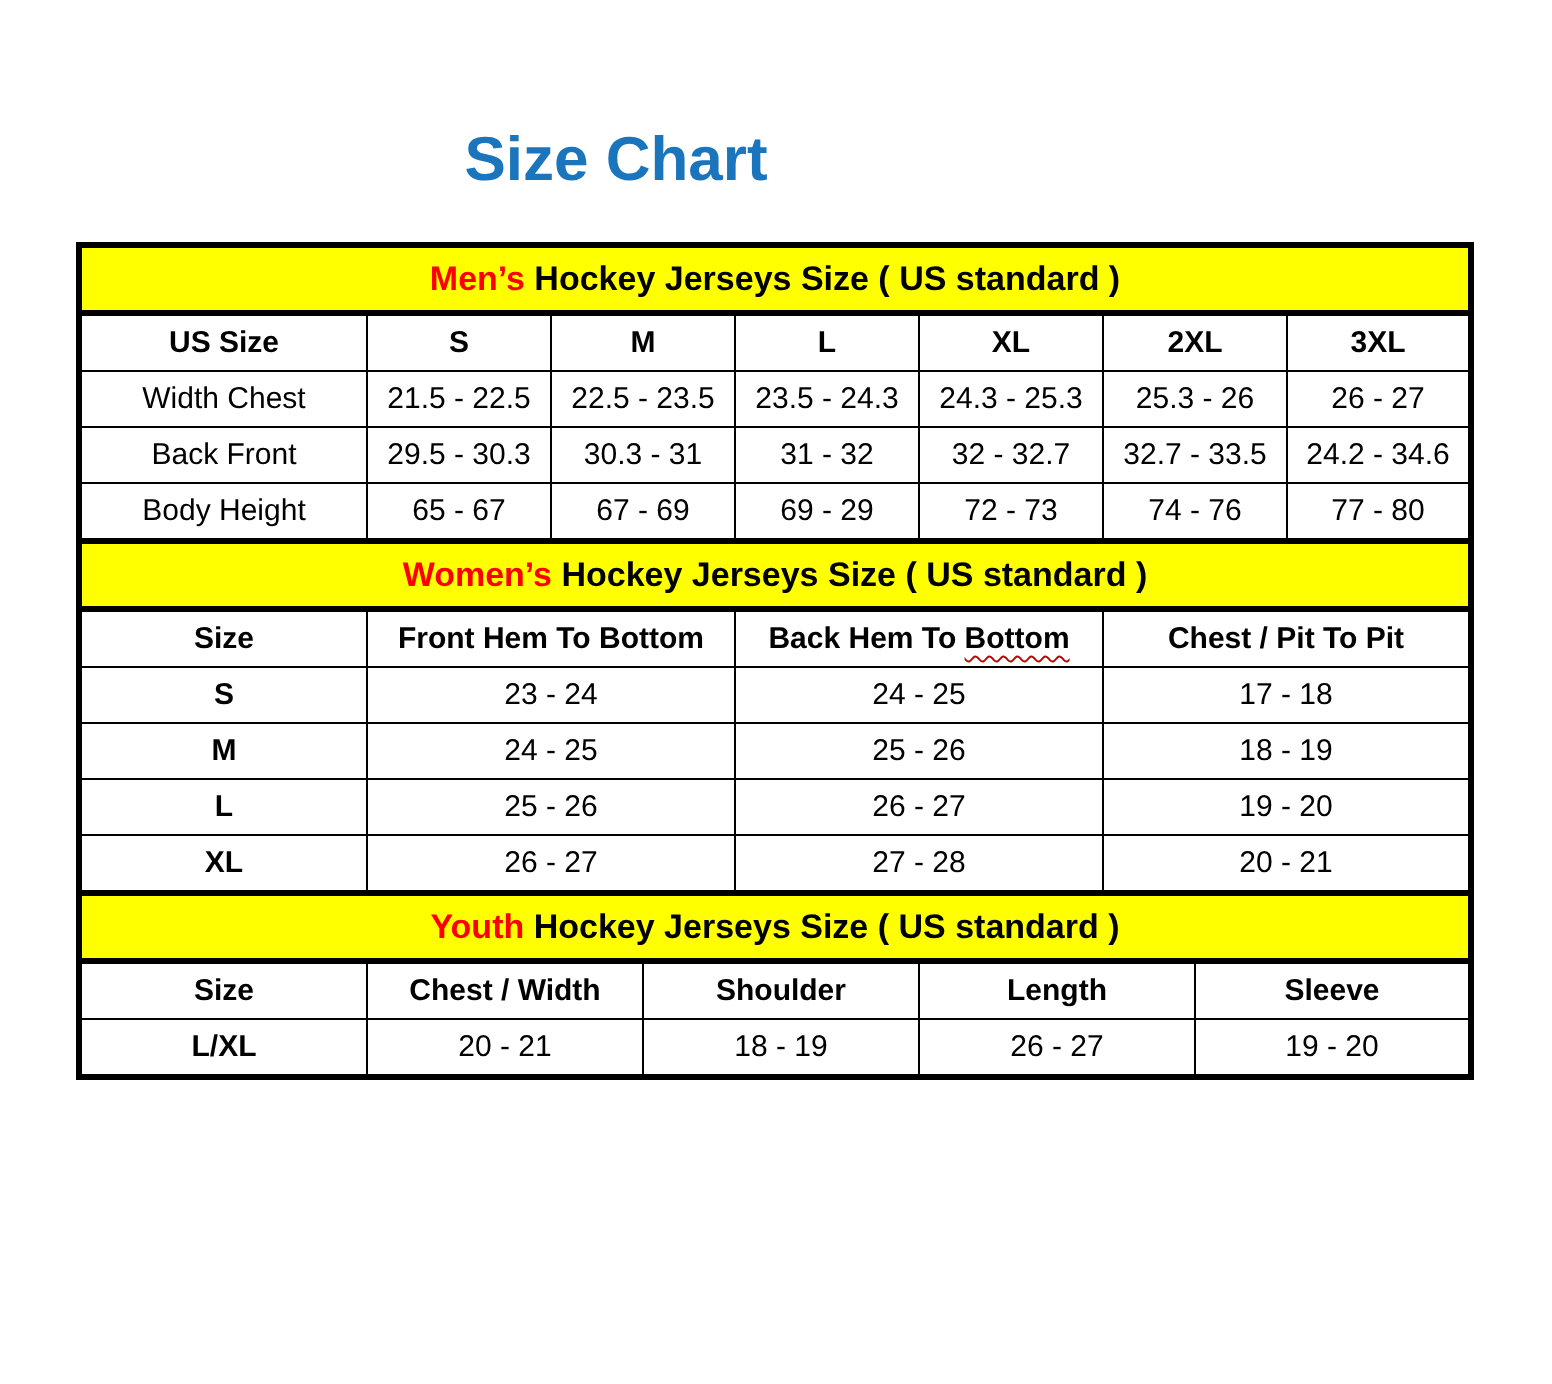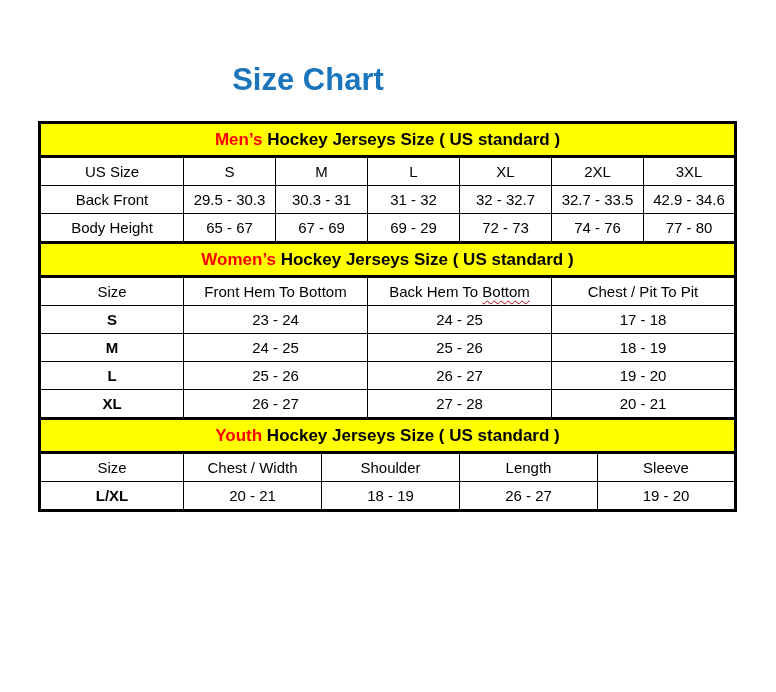--- a/index.html
+++ b/index.html
@@ -39,21 +39,21 @@
   }
   tr.band td {
     background: var(--band-yellow, #ffff00);
     border-top-width: 3px;
     border-bottom-width: 3px;
     height: 31px;
     font-weight: bold;
     font-size: 17px;
   }
   tr.band .accent { color: var(--accent-red, #ff0000); }
-  tr.hdr td { font-weight: normal; }
+  tr.hdr td { font-weight: bold; }
   td.b { font-weight: bold; }
   .squiggle {
     text-decoration-line: underline;
     text-decoration-style: wavy;
     text-decoration-color: var(--squiggle-red, #c00000);
     text-decoration-thickness: 1px;
     text-underline-offset: 3px;
   }
 </style>
 </head>
@@ -85,27 +85,36 @@
           <tr class="hdr">
             <td>US Size</td>
             <td colspan="2">S</td>
             <td colspan="2">M</td>
             <td colspan="2">L</td>
             <td colspan="2">XL</td>
             <td colspan="2">2XL</td>
             <td colspan="2">3XL</td>
           </tr>
           <tr>
+            <td>Width Chest</td>
+            <td colspan="2">21.5 - 22.5</td>
+            <td colspan="2">22.5 - 23.5</td>
+            <td colspan="2">23.5 - 24.3</td>
+            <td colspan="2">24.3 - 25.3</td>
+            <td colspan="2">25.3 - 26</td>
+            <td colspan="2">26 - 27</td>
+          </tr>
+          <tr>
             <td>Back Front</td>
             <td colspan="2">29.5 - 30.3</td>
             <td colspan="2">30.3 - 31</td>
             <td colspan="2">31 - 32</td>
             <td colspan="2">32 - 32.7</td>
             <td colspan="2">32.7 - 33.5</td>
-            <td colspan="2">42.9 - 34.6</td>
+            <td colspan="2">24.2 - 34.6</td>
           </tr>
           <tr>
             <td>Body Height</td>
             <td colspan="2">65 - 67</td>
             <td colspan="2">67 - 69</td>
             <td colspan="2">69 - 29</td>
             <td colspan="2">72 - 73</td>
             <td colspan="2">74 - 76</td>
             <td colspan="2">77 - 80</td>
           </tr>

